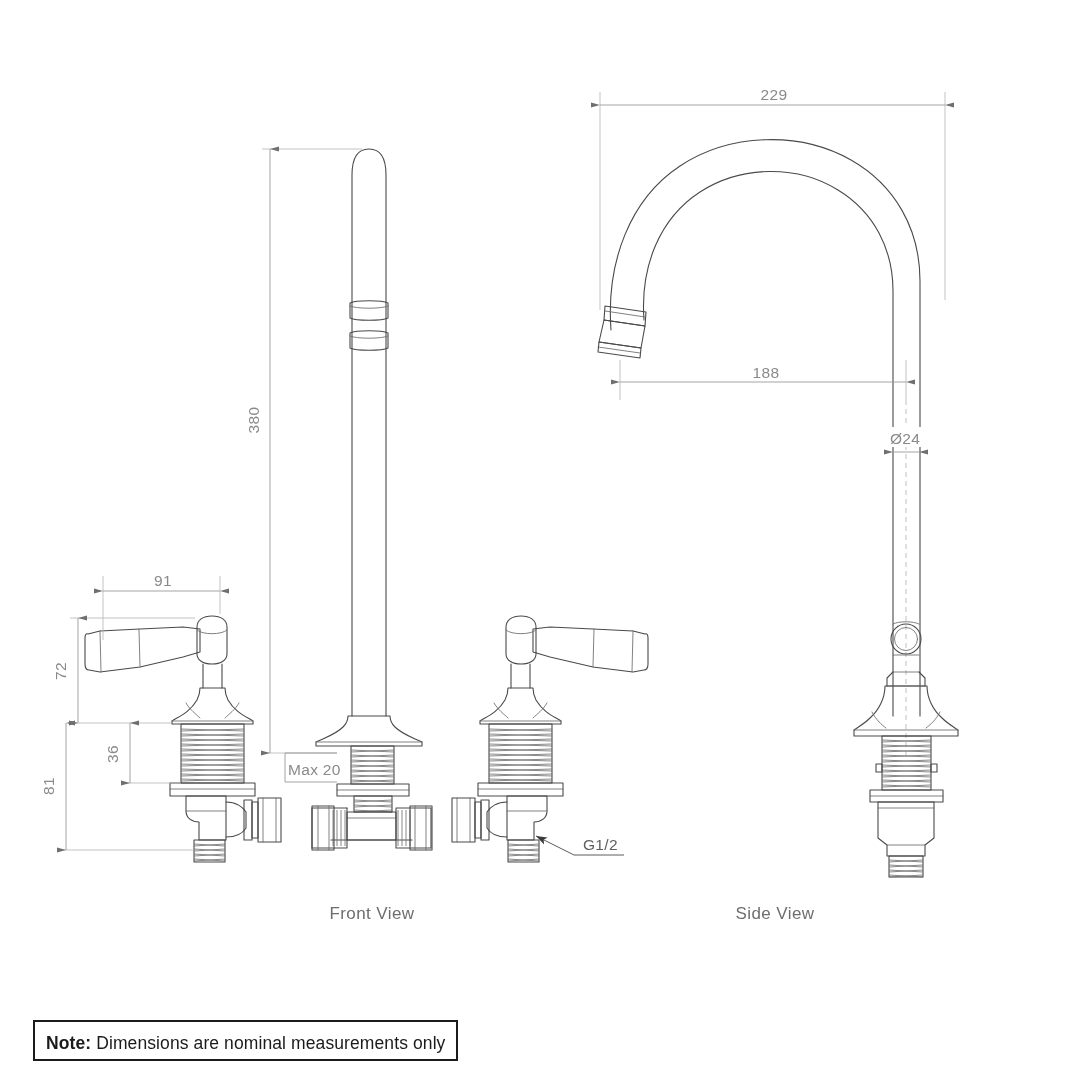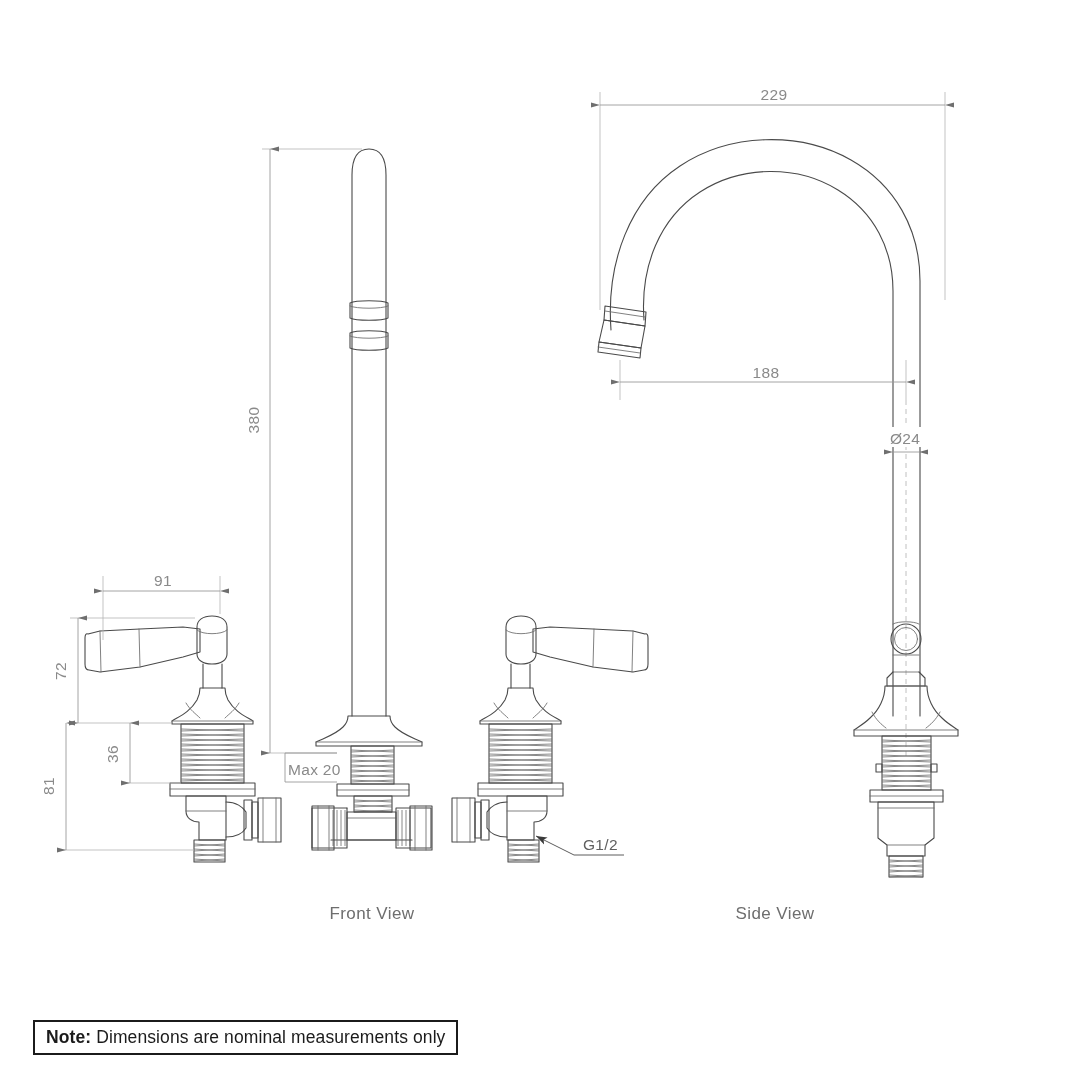--- a/index.html
+++ b/index.html
@@ -19,21 +19,21 @@
     top: 0; left: 0;
     width: 1080px;
     height: 1080px;
   }
   .note-box {
     position: absolute;
     left: 33px;
     top: 1020px;
     border: 2px solid #1b1b1b;
     background: #ffffff;
-    padding: 5px 11px 6px 11px;
+    padding: 11px 11px 6px 11px;
     box-sizing: border-box;
     font-size: 17.5px;
     color: #1b1b1b;
     letter-spacing: 0.1px;
     white-space: nowrap;
     line-height: 1.15;
   }
   .note-box .note-label {
     font-weight: bold;
   }

